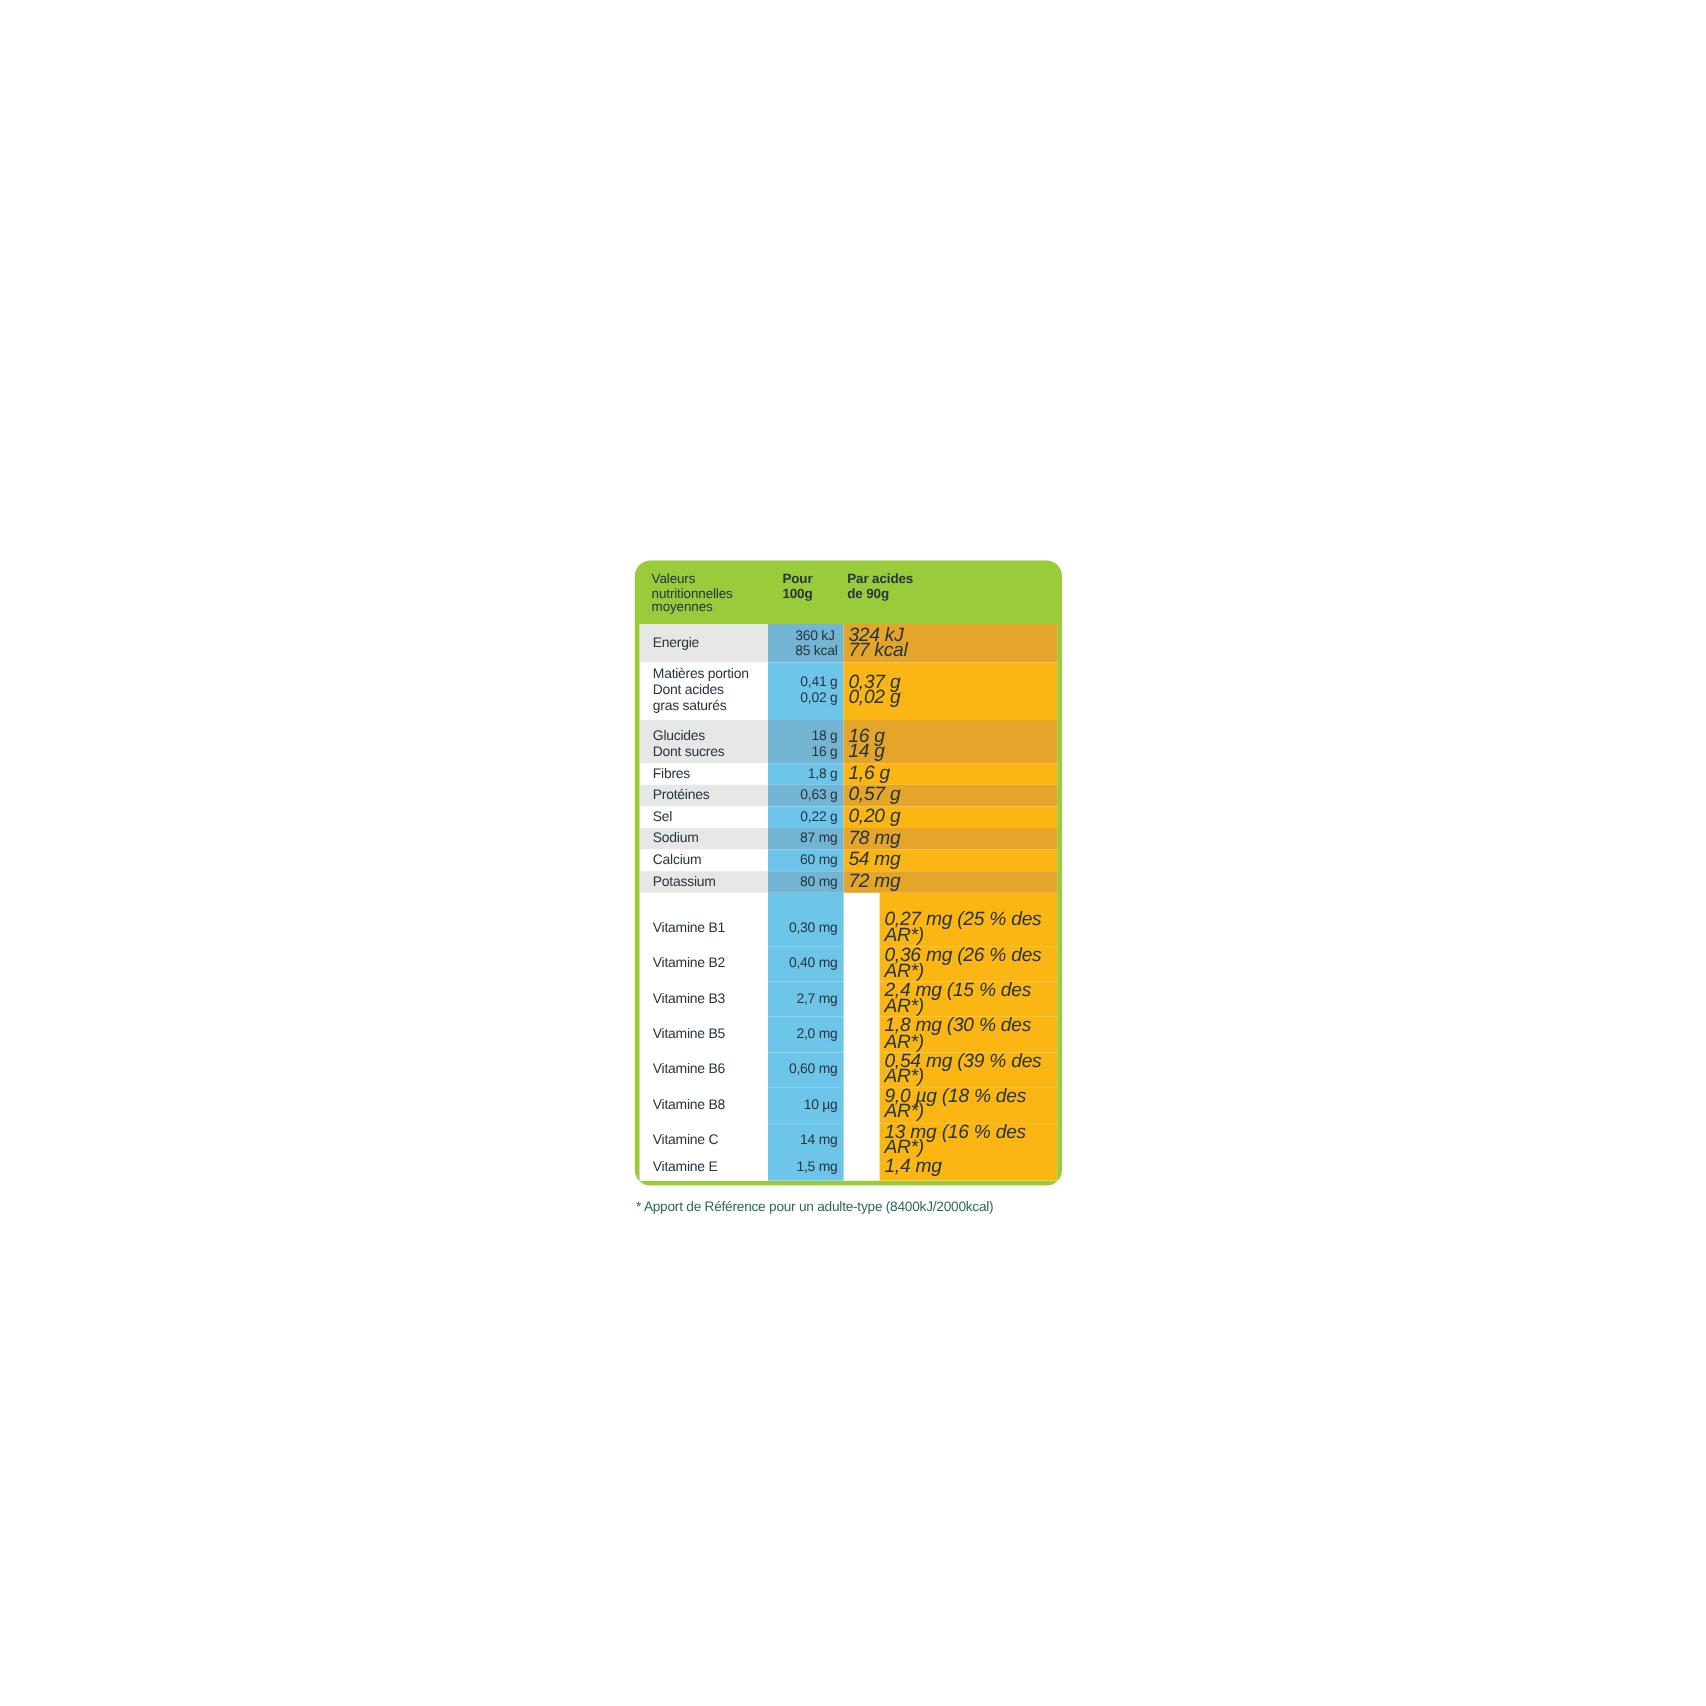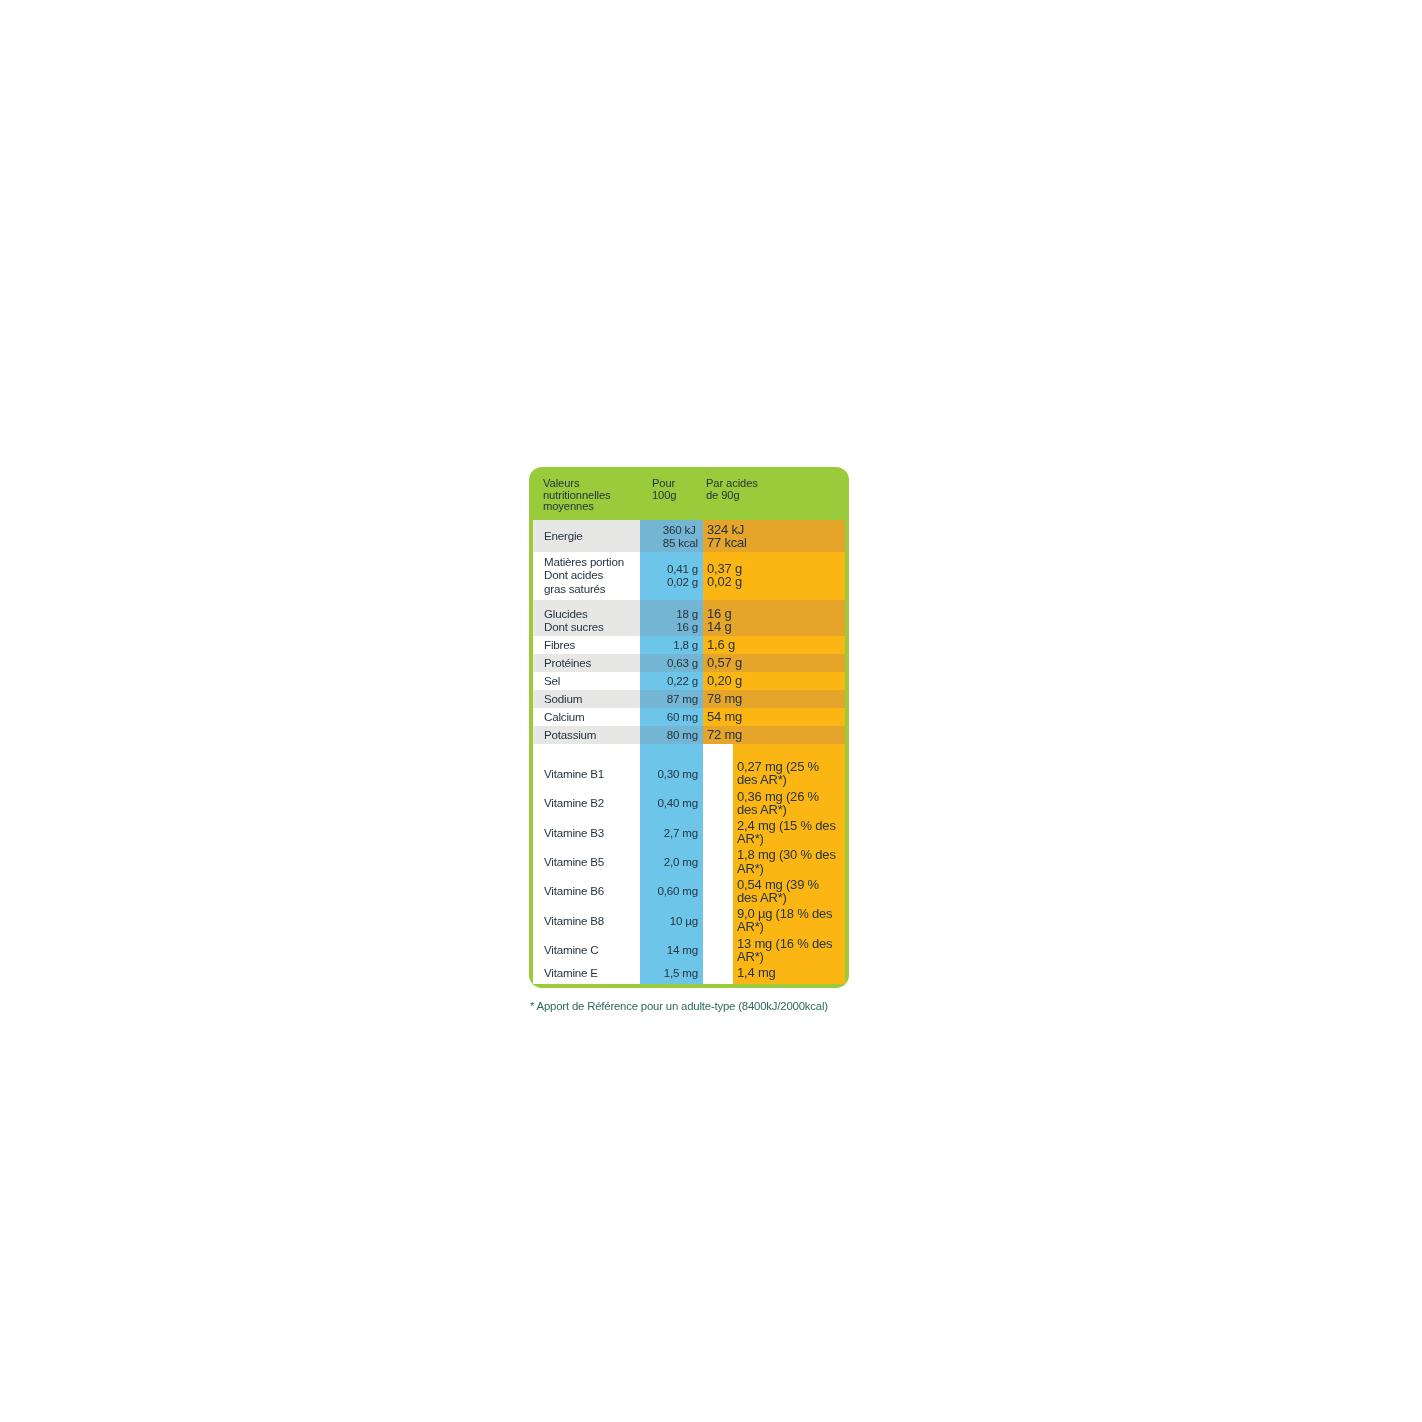--- a/index.html
+++ b/index.html
@@ -20,21 +20,21 @@
     left: 529px;
     top: 467px;
     width: 320px;
   }
 
   .table-card {
     background: #9ACB3B;
     border-radius: 13px;
     padding: 4px;
     box-sizing: border-box;
-    width: 320px;
+    width: 356px;
   }
 
   
   .table-header {
     display: flex;
     align-items: flex-start;
     padding: 7px 0 7px 10px;
     color: #26353F;
   }
   .hdr-label {
@@ -43,20 +43,21 @@
     line-height: 11.6px;
     letter-spacing: -0.1px;
     white-space: pre-line;
   }
   .hdr-col {
     width: 54px;
     font-size: 11.2px;
     line-height: 11.6px;
     letter-spacing: -0.1px;
     white-space: pre-line;
+    font-weight: bold;
   }
   .hdr-col.wide { width: auto; }
 
   
   .table-body {
     background: #ffffff;
     overflow: hidden;
   }
   .trow {
     display: flex;
@@ -90,28 +91,29 @@
     display: flex;
     flex-direction: column;
     justify-content: center;
     align-items: flex-end;
     white-space: pre-line;
   }
   .cell-v2 {
     flex: 1 1 auto;
     box-sizing: border-box;
     padding: 1px 3px 2px 4px;
-    font-size: 13px;
+    font-size: 16px;
     line-height: 13.2px;
     color: #26353F;
     letter-spacing: -0.2px;
     display: flex;
     flex-direction: column;
     justify-content: center;
     white-space: pre-line;
+    font-style: italic;
   }
 
   
   .tone-bright .cell-label { background: #ffffff; }
   .tone-bright .cell-v1 { background: #6DC6E9; }
   .tone-bright .cell-v2 { background: #FBB614; }
 
   
   .tone-muted .cell-label { background: #E7E7E6; }
   .tone-muted .cell-v1 { background: #74B5D3; }

